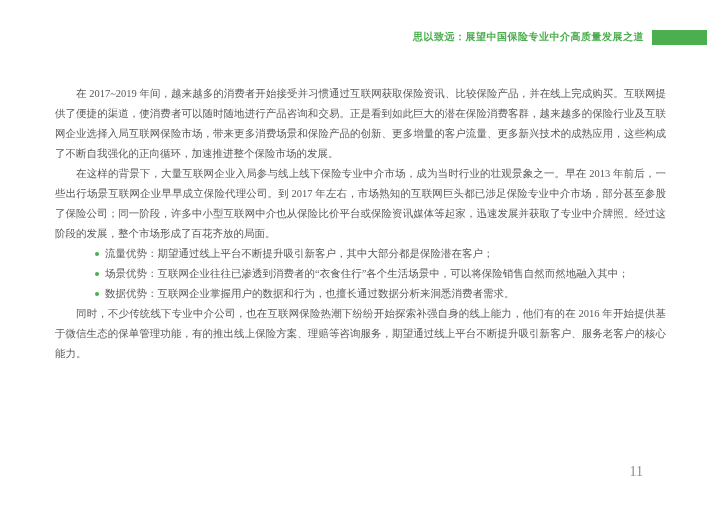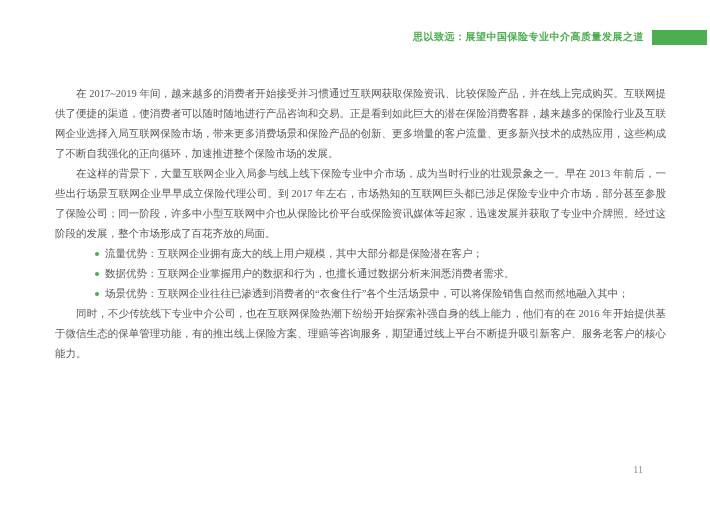--- a/index.html
+++ b/index.html
@@ -71,42 +71,42 @@
     height: 4px;
     border-radius: 50%;
     background: #4bae4f;
   }
 
   
   .page-number {
     position: absolute;
     right: 67px;
     top: 464px;
-    font-size: 10px;
+    font-size: 14px;
     color: #8c8c8c;
   }
 </style>
 </head>
 <body>
 
 <div class="page">
 
   <div class="header">
     <span class="header-title">思以致远：展望中国保险专业中介高质量发展之道</span>
     <span class="header-accent"></span>
   </div>
 
   <div class="doc-body">
     <p>在 2017~2019 年间，越来越多的消费者开始接受并习惯通过互联网获取保险资讯、比较保险产品，并在线上完成购买。互联网提供了便捷的渠道，使消费者可以随时随地进行产品咨询和交易。正是看到如此巨大的潜在保险消费客群，越来越多的保险行业及互联网企业选择入局互联网保险市场，带来更多消费场景和保险产品的创新、更多增量的客户流量、更多新兴技术的成熟应用，这些构成了不断自我强化的正向循环，加速推进整个保险市场的发展。</p>
     <p>在这样的背景下，大量互联网企业入局参与线上线下保险专业中介市场，成为当时行业的壮观景象之一。早在 2013 年前后，一些出行场景互联网企业早早成立保险代理公司。到 2017 年左右，市场熟知的互联网巨头都已涉足保险专业中介市场，部分甚至参股了保险公司；同一阶段，许多中小型互联网中介也从保险比价平台或保险资讯媒体等起家，迅速发展并获取了专业中介牌照。经过这阶段的发展，整个市场形成了百花齐放的局面。</p>
 
     <ul class="bullet-list">
-      <li>流量优势：互联网企业拥有庞大的线上用户规模，其中大部分都是保险潜在客户；</li>
+      <li>流量优势：期望通过线上平台不断提升吸引新客户，其中大部分都是保险潜在客户；</li>
+      <li>场景优势：互联网企业往往已渗透到消费者的“衣食住行”各个生活场景中，可以将保险销售自然而然地融入其中；</li>
       <li>数据优势：互联网企业掌握用户的数据和行为，也擅长通过数据分析来洞悉消费者需求。</li>
-      <li>场景优势：互联网企业往往已渗透到消费者的“衣食住行”各个生活场景中，可以将保险销售自然而然地融入其中；</li>
     </ul>
 
     <p>同时，不少传统线下专业中介公司，也在互联网保险热潮下纷纷开始探索补强自身的线上能力，他们有的在 2016 年开始提供基于微信生态的保单管理功能，有的推出线上保险方案、理赔等咨询服务，期望通过线上平台不断提升吸引新客户、服务老客户的核心能力。</p>
   </div>
 
   <div class="page-number">11</div>
 
 </div>
 
 </body></html>

